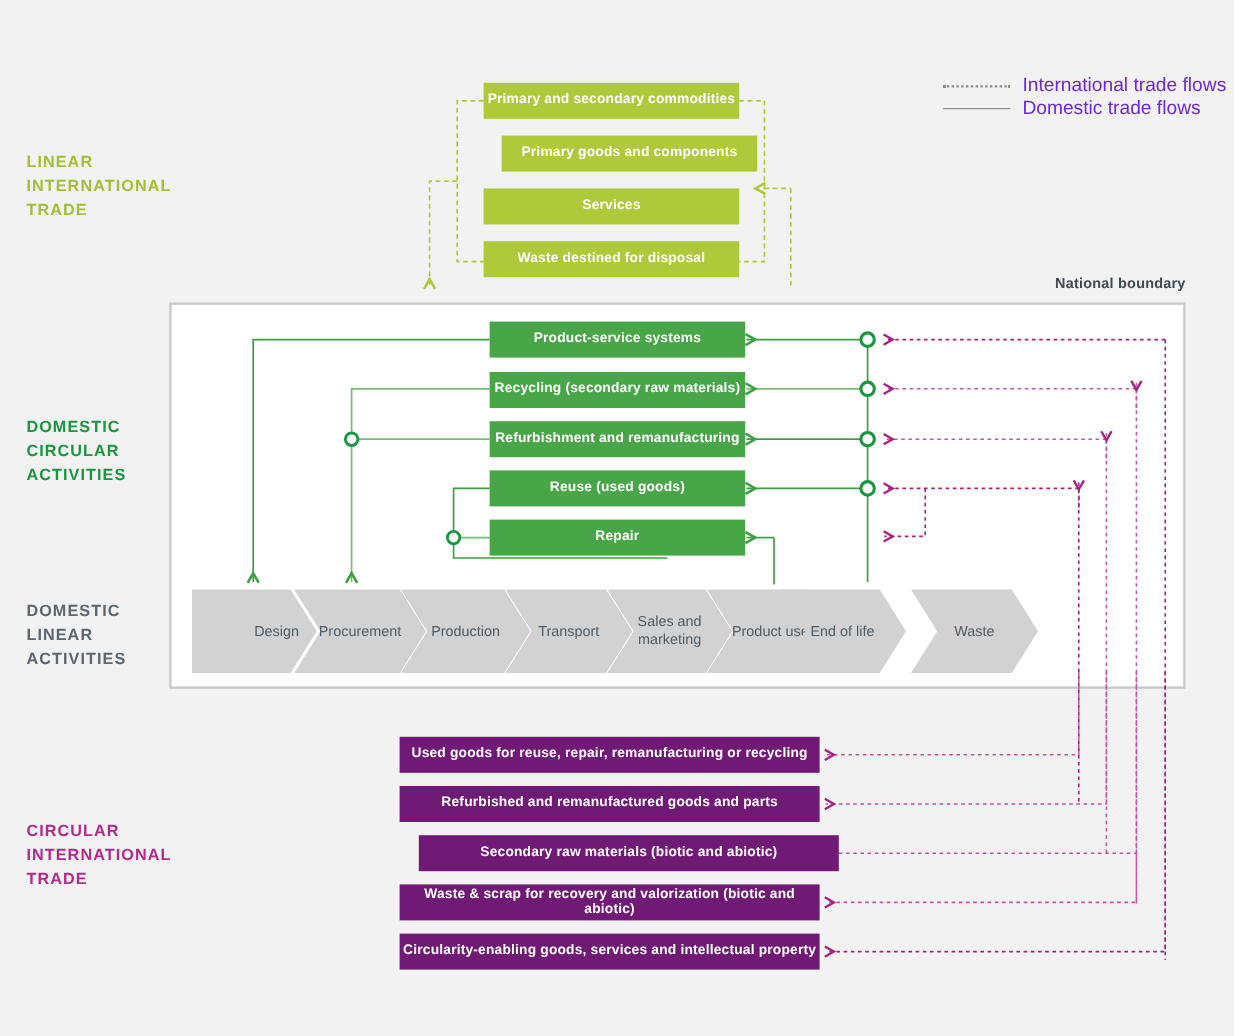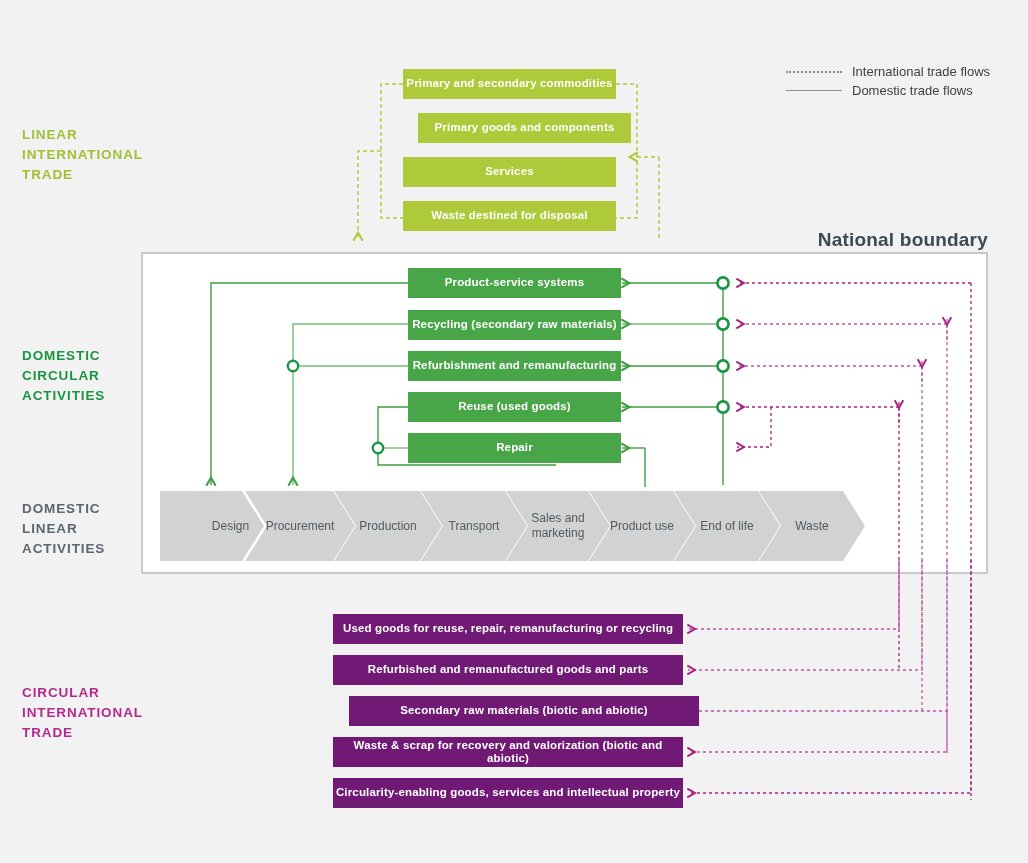--- a/index.html
+++ b/index.html
@@ -23,21 +23,21 @@
     text-transform:uppercase;
   }
   .sect-linear   { color:#a2c037; left:22px; top:125px; width:150px; }
   .sect-circ     { color:#1a9641; left:22px; top:346px; width:150px; }
   .sect-domlin   { color:#5b6670; left:22px; top:499px; width:150px; }
   .sect-cit      { color:#ad1f8e; left:22px; top:683px; width:160px; }
   .sect-cit { color:#b32a8e; }
 
   .boundary-label {
     position:absolute; right:40px; top:229px;
-    font-size:19px; font-weight:bold; color:#3d4a52;
+    font-size:12px; font-weight:bold; color:#3d4a52;
     letter-spacing:0.2px;
   }
   .boundary-box {
     position:absolute; left:141px; top:252px; width:847px; height:322px;
     background:#ffffff; border:2px solid #c7c9cc;
   }
 
   .node {
     position:absolute;
     display:flex; align-items:center; justify-content:center;
@@ -59,21 +59,21 @@
     line-height:1.25;
     clip-path: polygon(0 0, calc(100% - 22px) 0, 100% 50%, calc(100% - 22px) 100%, 0 100%, 22px 50%);
   }
   .chev.first { clip-path: polygon(0 0, calc(100% - 22px) 0, 100% 50%, calc(100% - 22px) 100%, 0 100%); padding-left: 37px; }
 
   .legend { position:absolute; left:786px; top:62px; }
   .legend-row { display:flex; align-items:center; height:19px; }
   .legend-swatch { width:56px; height:1px; margin-right:10px; display:inline-block; }
   .legend-swatch.dotted { border-top:2px dotted #8d8d8d; height:0; }
   .legend-swatch.solid  { border-top:1.5px solid #8d8d8d; height:0; }
-  .legend-text { font-size:13px; color:#404040; }
+  .legend-text { font-size:16px; color:#6d28d9; }
 </style>
 </head>
 <body>
 
 <div id="stage">
 
   <div class="boundary-box"></div>
   <div class="boundary-label">National boundary</div>
 
   <svg id="wires" viewBox="0 0 1028 863">
@@ -225,21 +225,21 @@
     </div>
   <div class="chev" style="left:421px; top:491px; width:106px; height:70px;">
       <span>Transport</span>
     </div>
   <div class="chev" style="left:506px; top:491px; width:104px; height:70px;">
       <span style="max-width:72px; display:inline-block;">Sales and marketing</span>
     </div>
   <div class="chev" style="left:589px; top:491px; width:106px; height:70px;">
       <span>Product use</span>
     </div>
-  <div class="chev" style="left:674px; top:491px; width:106px; height:70px;">
+  <div class="chev" style="left:649px; top:491px; width:106px; height:70px;">
       <span>End of life</span>
     </div>
   <div class="chev" style="left:759px; top:491px; width:106px; height:70px;">
       <span>Waste</span>
     </div>
 
   <div class="node magenta" style="left:333px; top:614px; width:350px; height:30px;">
       <span>Used goods for reuse, repair, remanufacturing or recycling</span>
     </div>
   <div class="node magenta" style="left:333px; top:655px; width:350px; height:30px;">

